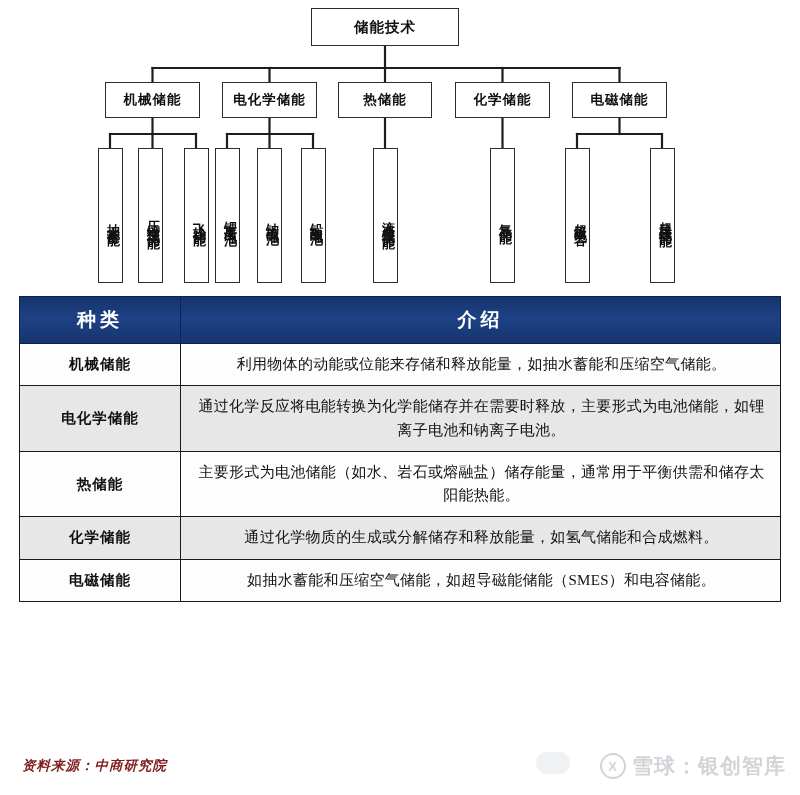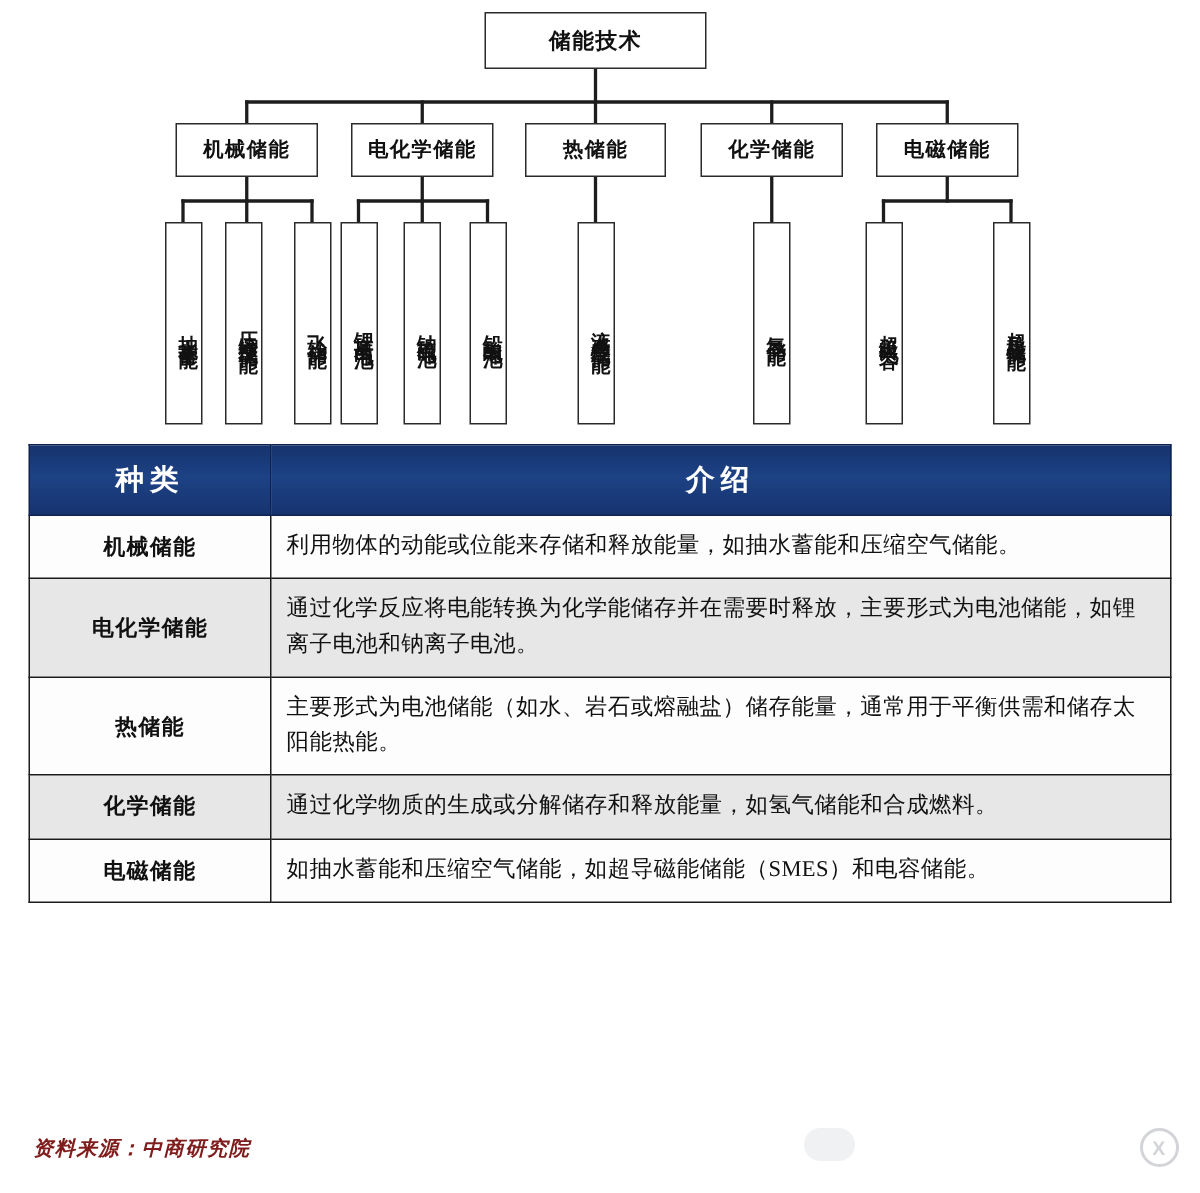--- a/index.html
+++ b/index.html
@@ -11,21 +11,21 @@
     width: 800px;
     height: 795px;
     position: relative;
     font-family: "Liberation Serif", "DejaVu Serif", serif;
     overflow: hidden;
   }
 
   
   #diagram {
     position: absolute;
-    left: 12px; top: 0;
+    left: 0; top: 0;
     width: 668px;
     height: 292px;
     font-family: Liberation Serif, serif;
   }
   #diagram svg {
     position: absolute;
     left: 0; top: 0;
     width: 800px;
     height: 292px;
   }
@@ -89,21 +89,21 @@
   table.dtable thead th.h-type { width: 158px; }
   table.dtable td.c-type {
     text-align: center;
     font-size: 14.5px;
     font-weight: bold;
     color: #111111;
     letter-spacing: 1px;
     padding: 6px 4px;
   }
   table.dtable td.c-desc {
-    text-align: left;
+    text-align: center;
     font-size: 15px;
     color: #111111;
     line-height: 1.55;
     padding: 9px 8px 9px 10px;
     letter-spacing: 0.3px;
   }
   tr.row-alt td { background: #e7e7e7; }
   tr.row-norm td { background: #fdfdfd; }
 
   
@@ -279,13 +279,14 @@
     </tbody>
   </table>
 </div>
 
 <div id="source">资料来源：中商研究院</div>
 
 <div id="wm-ghost"></div>
 
 <div id="watermark">
   <span class="wm-logo">X</span>
+  <span>雪球：银创智库</span>
 </div>
 
 </body></html>

